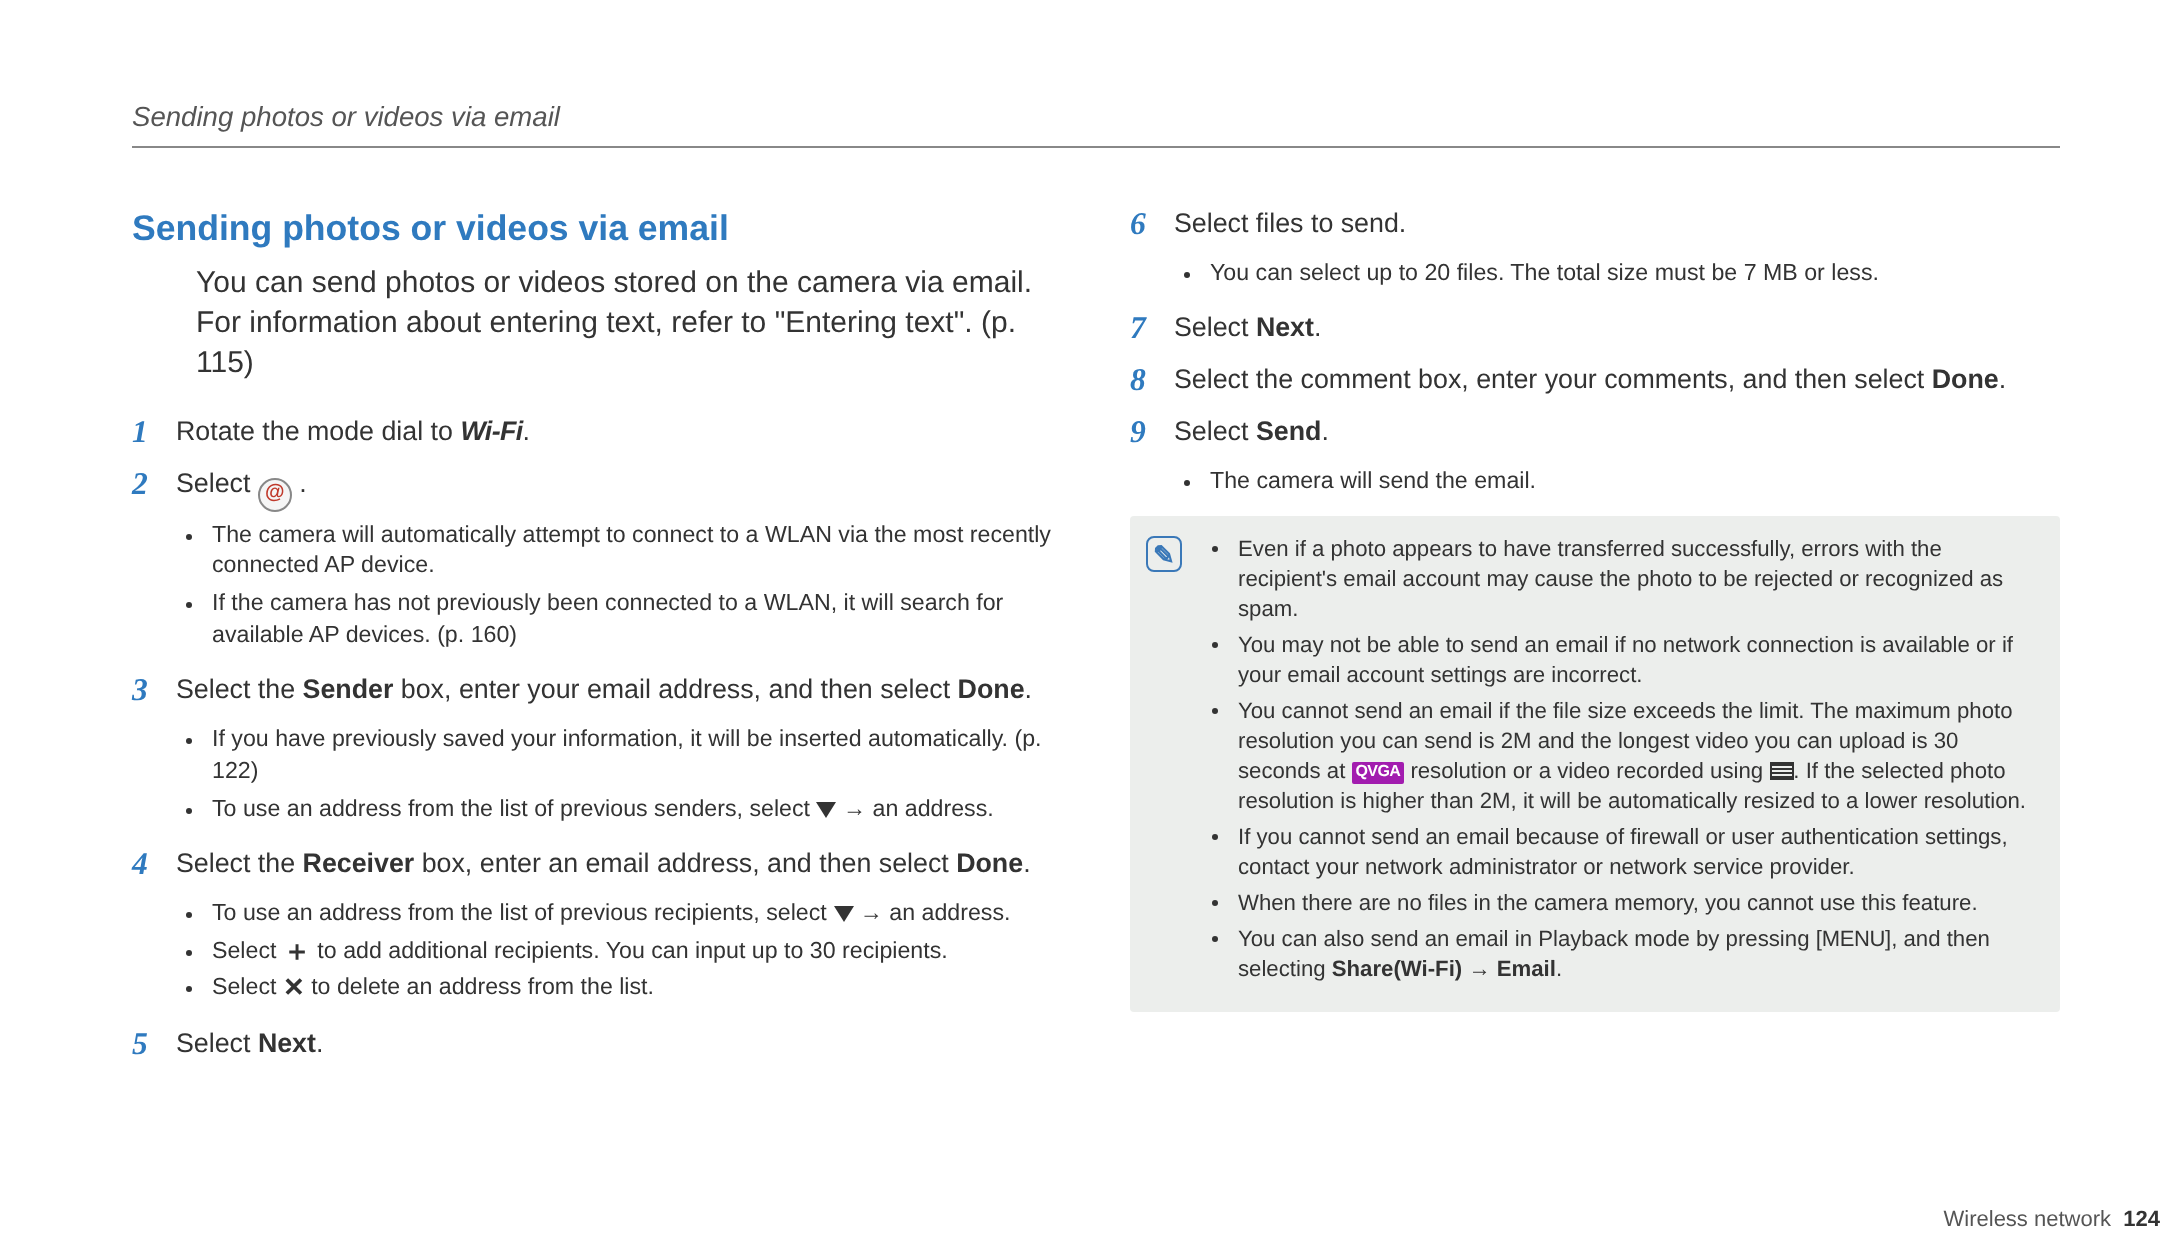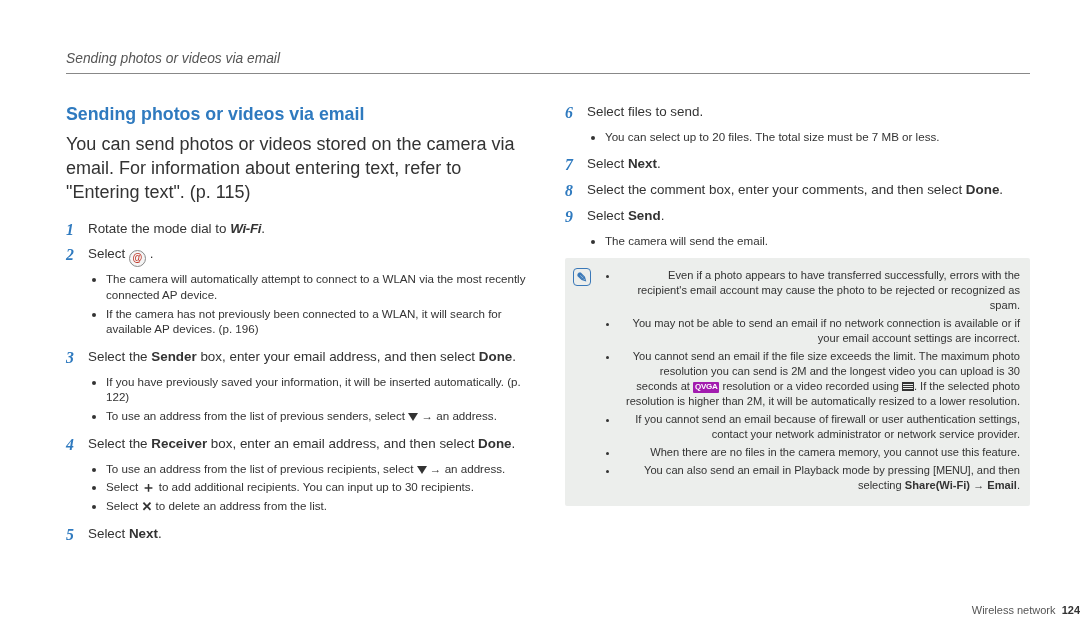--- a/index.html
+++ b/index.html
@@ -34,23 +34,24 @@
   }
   .col-left { flex: 1 1 50%; }
   .col-right { flex: 1 1 50%; }
   .section-title {
     color: #2f7abf;
     font-weight: 700;
     font-size: 17.8px;
     margin-bottom: 6px;
   }
   .intro {
-    font-size: 18px;
+    font-size: 15px;
     margin-bottom: 14px;
     color: #333;
+    margin-left: 32px;
   }
   .step {
     display: flex;
     align-items: flex-start;
     margin-bottom: 3px;
     font-size: 13.4px;
     line-height: 1.45;
   }
   .step-num {
     color: #2f7abf;
@@ -124,21 +125,20 @@
     background: #eceeec;
     padding: 10px 10px 10px 8px;
     margin-top: 10px;
     border-radius: 2px;
   }
   .note-box ul {
     list-style: disc;
     margin-left: 18px;
     font-size: 11.1px;
     color: #333;
-    text-align: right;
   }
   .note-box ul li { margin-bottom: 3px; }
   .info-icon-wrap {
     width: 20px;
     flex-shrink: 0;
   }
   .info-icon {
     width: 18px;
     height: 18px;
     border: 1.5px solid #3a78b8;
@@ -212,21 +212,21 @@
 
       <div class="step">
         <span class="step-num">2</span>
         <span class="step-text">
           <span>Select </span>
           <span class="email-icon"></span><span> .</span>
         </span>
       </div>
       <ul class="sub-bullets">
         <li>The camera will automatically attempt to connect to a WLAN via the most recently connected AP device.</li>
-        <li>If the camera has not previously been connected to a WLAN, it will search for available AP devices. (p. 196)</li>
+        <li>If the camera has not previously been connected to a WLAN, it will search for available AP devices. (p. 160)</li>
       </ul>
 
       <div class="step">
         <span class="step-num">3</span>
         <span class="step-text">
           <span>Select the </span><b>Sender</b><span> box, enter your email address, and then select </span><b>Done</b><span>.</span>
         </span>
       </div>
       <ul class="sub-bullets">
         <li>If you have previously saved your information, it will be inserted automatically. (p. 122)</li>

